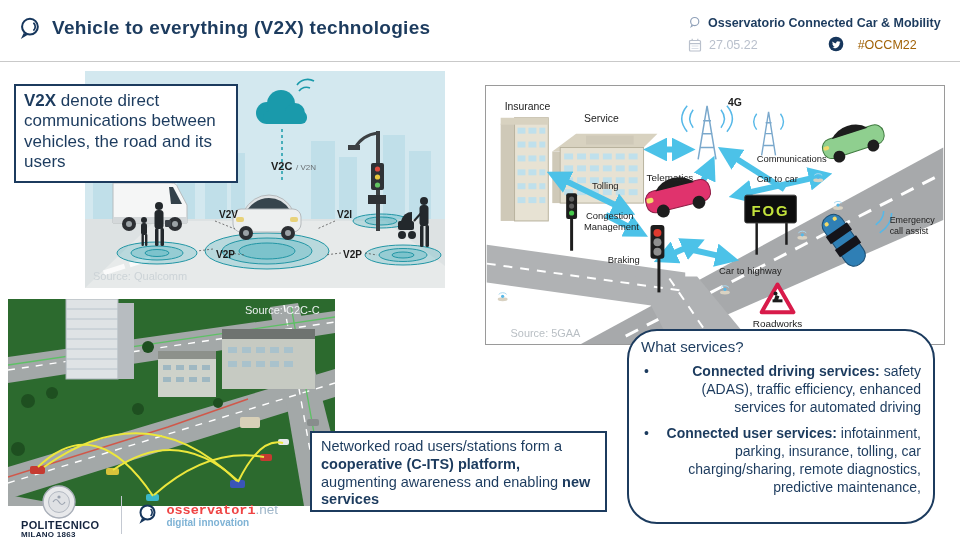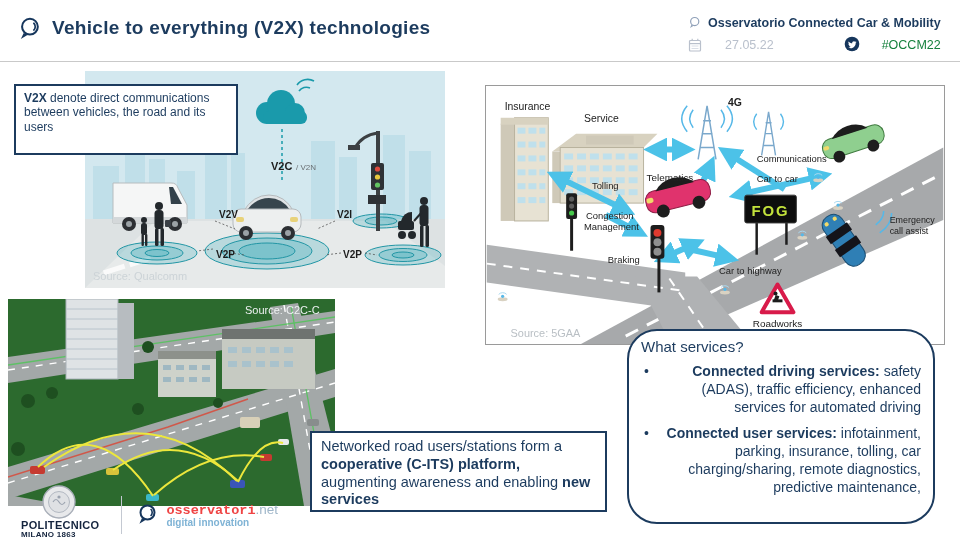--- a/index.html
+++ b/index.html
@@ -9,31 +9,31 @@
     font-family:"Liberation Sans", sans-serif; overflow:hidden;
     color:#1c3b5e;
   }
   
   .header { position:absolute; left:0; top:0; width:960px; height:62px; background:#fff; border-bottom:1px solid #c9c9c9; }
   .logo-mark { position:absolute; left:17px; top:16px; }
   .title { position:absolute; left:52px; top:17px; font-size:19px; font-weight:700; letter-spacing:.3px; color:#1c3b5e; }
   .meta { position:absolute; right:12px; top:8px; width:260px; font-size:12.5px; }
   .meta-row { display:flex; align-items:flex-end; height:22px; }
   .meta-brand { color:#1c3b5e; font-weight:600; margin-left:6px; }
-  .meta-date { color:#b9c0cc; margin-left:23px; }
-  .meta-tag { color:#15803d; margin-left:22px; }
+  .meta-date { color:#b9c0cc; margin-left:7px; }
+  .meta-tag { color:#a16207; margin-left:14px; }
   .meta-spacer { width:70px; }
   
   .fig-qualcomm { position:absolute; left:85px; top:71px; width:360px; height:217px; }
   .fig-5gaa { position:absolute; left:485px; top:85px; width:460px; height:260px; border:1px solid #9a9a9a; background:#fff; }
   .fig-c2c { position:absolute; left:8px; top:299px; width:327px; height:207px; }
   svg text { font-family:"Liberation Sans", sans-serif; }
   
   .box { position:absolute; background:#fff; border:2px solid #1c3b5e; color:#1c3b5e; z-index:5; }
-  .box-v2x { left:14px; top:84px; width:224px; padding:5px 8px 19px; font-size:12px; line-height:1.2; }
+  .box-v2x { left:14px; top:84px; width:224px; padding:5px 8px 8px; font-size:17px; line-height:1.2; }
   .box-networked { left:310px; top:431px; width:297px; padding:5px 9px 1px; font-size:14.5px; line-height:1.23; }
   .box-services { left:627px; top:329px; width:308px; height:195px; padding:6px 12px; font-size:14px; line-height:1.27;border-radius:30px; }
   .box b { font-weight:700; }
   .services-heading { font-size:15px; font-weight:400; margin-bottom:7px; }
   .services-list { list-style:none; }
   .services-list li { position:relative; padding-left:18px; margin-bottom:9px;text-align:right; }
   .services-list li::before { content:"•"; position:absolute; left:3px; top:0; color:#1c3b5e; }
   
   .footer { position:absolute; left:14px; top:492px; height:46px; display:flex; align-items:center; z-index:6; }
   .polimi { display:flex; align-items:center;flex-direction:column; }

